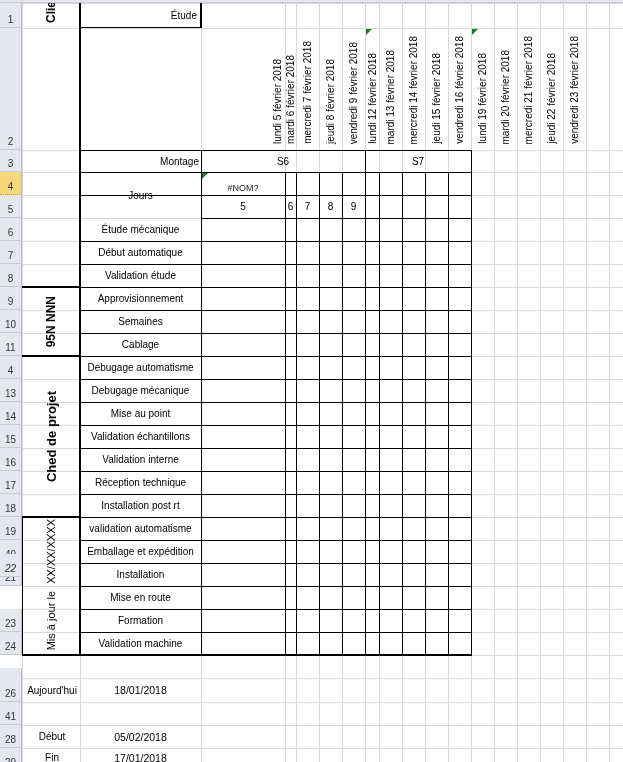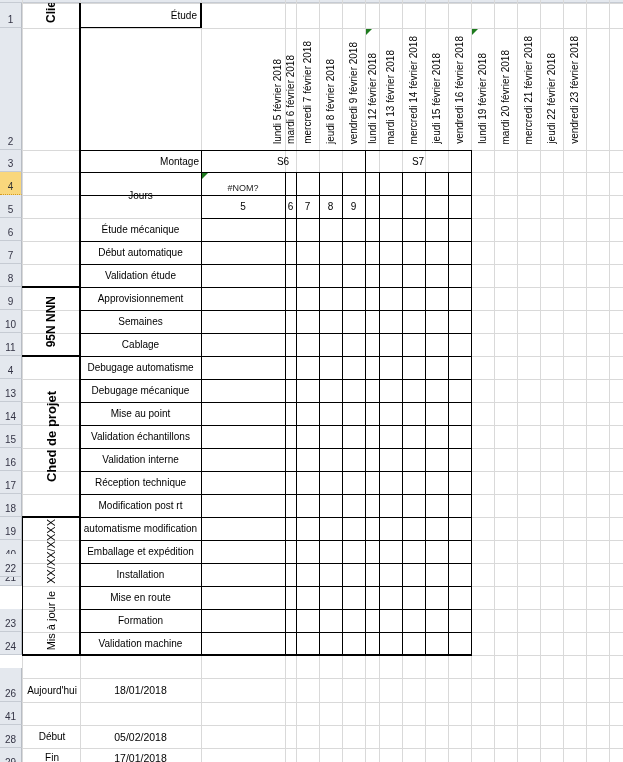--- a/index.html
+++ b/index.html
@@ -93,21 +93,21 @@
       <div class="abs rowhdr" style="top:356px;height:23px;">4</div>
       <div class="abs rowhdr" style="top:379px;height:23px;">13</div>
       <div class="abs rowhdr" style="top:402px;height:23px;">14</div>
       <div class="abs rowhdr" style="top:425px;height:23px;">15</div>
       <div class="abs rowhdr" style="top:448px;height:23px;">16</div>
       <div class="abs rowhdr" style="top:471px;height:23px;">17</div>
       <div class="abs rowhdr" style="top:494px;height:23px;">18</div>
       <div class="abs rowhdr" style="top:517px;height:23px;">19</div>
       <div class="abs rowhdr" style="top:540px;height:23px;">40</div>
       <div class="abs rowhdr" style="top:563px;height:23px;">21</div>
-      <div class="abs rowhdr" style="top:554px;height:23px;">22</div>
+      <div class="abs rowhdr" style="top:554px;height:23px;font-style:italic;">22</div>
       <div class="abs rowhdr" style="top:609px;height:23px;">23</div>
       <div class="abs rowhdr" style="top:632px;height:23px;">24</div>
       <div class="abs rowhdr" style="top:668px;height:23px;">25</div>
       <div class="abs rowhdr" style="top:678px;height:24px;">26</div>
       <div class="abs rowhdr" style="top:702px;height:23px;">41</div>
       <div class="abs rowhdr" style="top:725px;height:23px;">28</div>
       <div class="abs rowhdr" style="top:748px;height:23px;">29</div>
     </div>
 
   <div class="abs cell" style="left:22px;top:3px;width:58px;height:25px;align-items:flex-start;">
@@ -353,34 +353,34 @@
       <div class="abs " style="left:285px;top:471px;width:11px;height:23px;"></div>
       <div class="abs " style="left:296px;top:471px;width:23px;height:23px;"></div>
       <div class="abs " style="left:319px;top:471px;width:23px;height:23px;"></div>
       <div class="abs " style="left:342px;top:471px;width:23px;height:23px;"></div>
       <div class="abs " style="left:365px;top:471px;width:14px;height:23px;"></div>
       <div class="abs " style="left:379px;top:471px;width:23px;height:23px;"></div>
       <div class="abs " style="left:402px;top:471px;width:23px;height:23px;"></div>
       <div class="abs " style="left:425px;top:471px;width:23px;height:23px;"></div>
       <div class="abs " style="left:448px;top:471px;width:23px;height:23px;"></div>
       <div class="abs cell" style="left:80px;top:494px;width:121px;height:23px;">
-        <span>Modification post rt</span>
+        <span>Installation post rt</span>
       </div>
       <div class="abs " style="left:201px;top:494px;width:84px;height:23px;"></div>
       <div class="abs " style="left:285px;top:494px;width:11px;height:23px;"></div>
       <div class="abs " style="left:296px;top:494px;width:23px;height:23px;"></div>
       <div class="abs " style="left:319px;top:494px;width:23px;height:23px;"></div>
       <div class="abs " style="left:342px;top:494px;width:23px;height:23px;"></div>
       <div class="abs " style="left:365px;top:494px;width:14px;height:23px;"></div>
       <div class="abs " style="left:379px;top:494px;width:23px;height:23px;"></div>
       <div class="abs " style="left:402px;top:494px;width:23px;height:23px;"></div>
       <div class="abs " style="left:425px;top:494px;width:23px;height:23px;"></div>
       <div class="abs " style="left:448px;top:494px;width:23px;height:23px;"></div>
       <div class="abs cell" style="left:80px;top:517px;width:121px;height:23px;">
-        <span>automatisme modification</span>
+        <span>validation automatisme</span>
       </div>
       <div class="abs " style="left:201px;top:517px;width:84px;height:23px;"></div>
       <div class="abs " style="left:285px;top:517px;width:11px;height:23px;"></div>
       <div class="abs " style="left:296px;top:517px;width:23px;height:23px;"></div>
       <div class="abs " style="left:319px;top:517px;width:23px;height:23px;"></div>
       <div class="abs " style="left:342px;top:517px;width:23px;height:23px;"></div>
       <div class="abs " style="left:365px;top:517px;width:14px;height:23px;"></div>
       <div class="abs " style="left:379px;top:517px;width:23px;height:23px;"></div>
       <div class="abs " style="left:402px;top:517px;width:23px;height:23px;"></div>
       <div class="abs " style="left:425px;top:517px;width:23px;height:23px;"></div>

